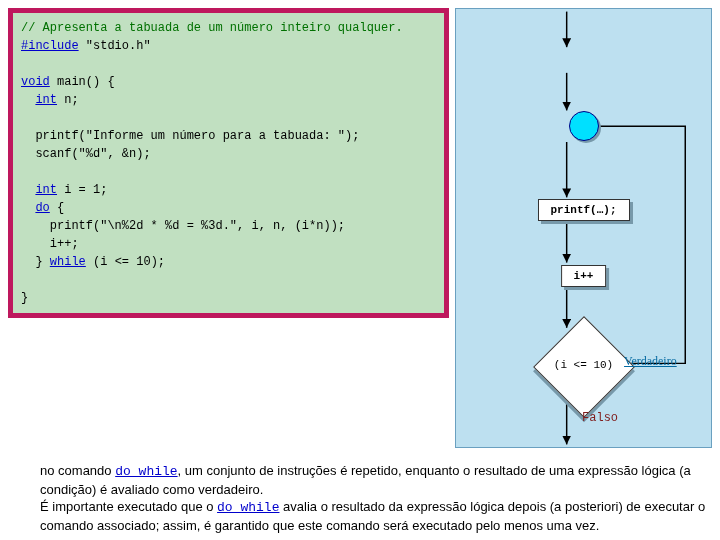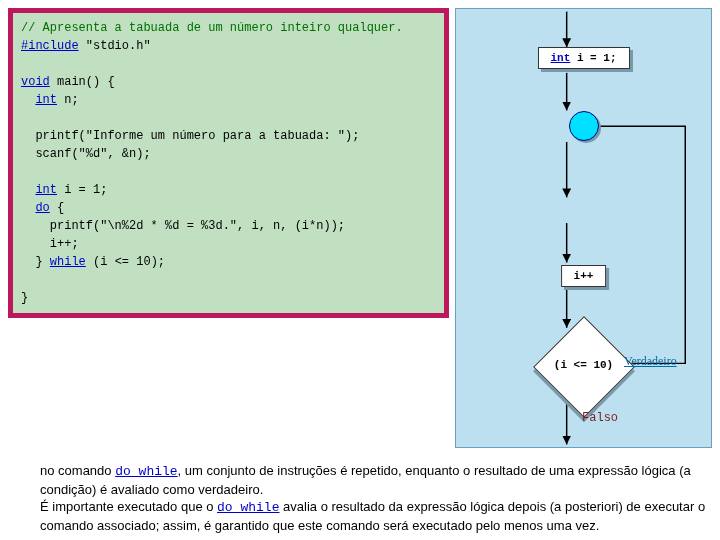--- a/index.html
+++ b/index.html
@@ -66,21 +66,21 @@
     background: #fff;
     border: 1px solid #333;
     box-shadow: 3px 3px 0 #7799aa;
   }
   .diamond-label {
     position: absolute;
     left: 50%;
     transform: translateX(-50%);
     font-family: "Courier New", monospace;
     font-size: 11px;
-    font-weight: bold;
+    font-weight: normal;
     white-space: nowrap;
   }
   .label-true  { position: absolute; color: #0369a1; font-size: 12px; font-family: Liberation Serif, serif; text-decoration: underline; }
   .label-false { position: absolute; color: #7f1d1d; font-size: 12px; font-family: "Courier New", monospace; }
   svg.arrows { position:absolute; inset:0; width:100%; height:100%; pointer-events:none; }
   .prose {
     font-family: Verdana, Arial, sans-serif;
     font-size: 13px;
     line-height: 1.35;
     padding: 14px 4px 0 4px;
@@ -120,22 +120,22 @@
       </defs>
       <line x1="112" y1="0" x2="112" y2="36" stroke="#000" stroke-width="1.5" marker-end="url(#ah)"></line>
       <line x1="112" y1="62" x2="112" y2="100" stroke="#000" stroke-width="1.5" marker-end="url(#ah)"></line>
       <line x1="112" y1="132" x2="112" y2="188" stroke="#000" stroke-width="1.5" marker-end="url(#ah)"></line>
       <line x1="112" y1="214" x2="112" y2="254" stroke="#000" stroke-width="1.5" marker-end="url(#ah)"></line>
       <line x1="112" y1="280" x2="112" y2="320" stroke="#000" stroke-width="1.5" marker-end="url(#ah)"></line>
       <line x1="112" y1="392" x2="112" y2="438" stroke="#000" stroke-width="1.5" marker-end="url(#ah)"></line>
       <polyline points="148,356 232,356 232,116 127,116" fill="none" stroke="#000" stroke-width="1.5" marker-end="url(#ah)"></polyline>
     </svg>
 
-    <div class="node" style="top:38px;"><span class="kw">int</span><span> i = 1;</span></div>
     <div class="circle" style="top:102px;"></div>
+    <div class="node" style="top:190px;"><span>printf(…);</span></div>
     <div class="node" style="top:256px;"><span>i++</span></div>
     <div class="diamond" style="top:322px;"></div>
     <div class="diamond-label" style="top:350px;">(i &lt;= 10)</div>
     <span class="label-true" style="top:345px; left:168px;">Verdadeiro</span>
     <span class="label-false" style="top:402px; left:126px;">Falso</span>
   </div>
 </div>
 
 <div class="prose">
   <span>no comando </span><span class="kw2">do while</span><span>, um conjunto de instruções é repetido, enquanto o resultado de uma expressão lógica (a condição) é avaliado como verdadeiro.</span><br>

